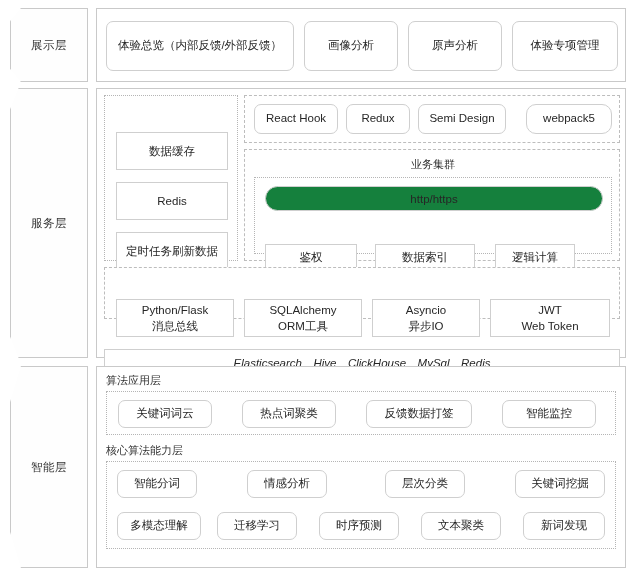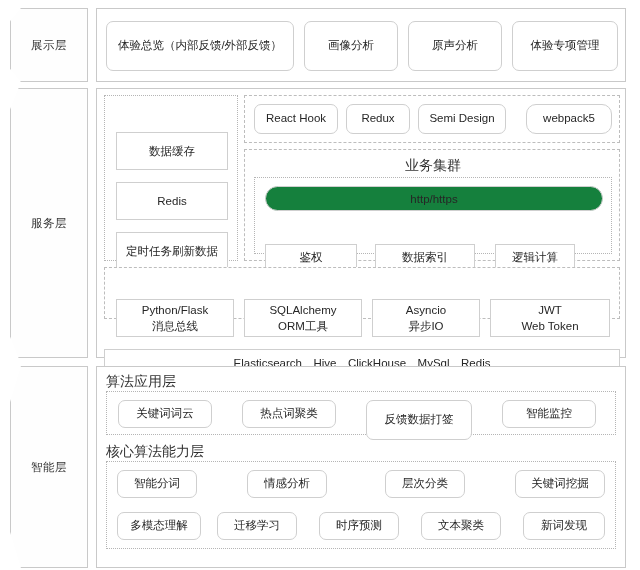--- a/index.html
+++ b/index.html
@@ -63,21 +63,21 @@
     border:1px dashed #bdbdbd;
     box-sizing:border-box;
     background:#fff;
   }
   .dotted{
     border:1px dotted #b5b5b5;
     box-sizing:border-box;
     background:#fff;
   }
   .grouptitle{
-    font-size:14px;color:#333;
+    font-size:11px;color:#333;
   }
   .pill{
     border:1px solid #cfcfcf;
     border-radius:14px;
     background:#15803d;
     display:flex;align-items:center;justify-content:center;
     font-size:11.5px;
     box-sizing:border-box;
   }
   .abs{position:absolute;}
@@ -172,42 +172,42 @@
       <div class="sbox abs" style="left:267px;top:7px;width:108px;height:38px;">
         <span>Asyncio</span>
         <span>异步IO</span>
       </div>
       <div class="sbox abs" style="left:385px;top:7px;width:120px;height:38px;">
         <span>JWT</span>
         <span>Web Token</span>
       </div>
     </div>
 
-    <div class="sbox abs" style="left:7px;top:236px;width:516px;height:28px;">
+    <div class="sbox abs" style="left:7px;top:236px;width:516px;height:28px;font-style:italic;">
       <span>Elasticsearch、Hive、ClickHouse、MySql、Redis</span>
     </div>
   </div>
 
   <div class="layer-label" style="top:366px;height:202px;width:78px;">
     <span>智能层</span>
   </div>
 
   <div class="panel" style="top:366px;height:202px;">
 
     <div class="grouptitle abs" style="left:9px;top:6px;">
       <span>算法应用层</span>
     </div>
     <div class="dotted abs" style="left:9px;top:24px;width:510px;height:44px;">
       <div class="rbox abs" style="left:11px;top:8px;width:94px;height:28px;">
         <span>关键词词云</span>
       </div>
       <div class="rbox abs" style="left:135px;top:8px;width:94px;height:28px;">
         <span>热点词聚类</span>
       </div>
-      <div class="rbox abs" style="left:259px;top:8px;width:106px;height:40px;">
+      <div class="rbox abs" style="left:259px;top:8px;width:106px;height:28px;">
         <span>反馈数据打签</span>
       </div>
       <div class="rbox abs" style="left:395px;top:8px;width:94px;height:28px;">
         <span>智能监控</span>
       </div>
     </div>
 
     <div class="grouptitle abs" style="left:9px;top:76px;">
       <span>核心算法能力层</span>
     </div>

